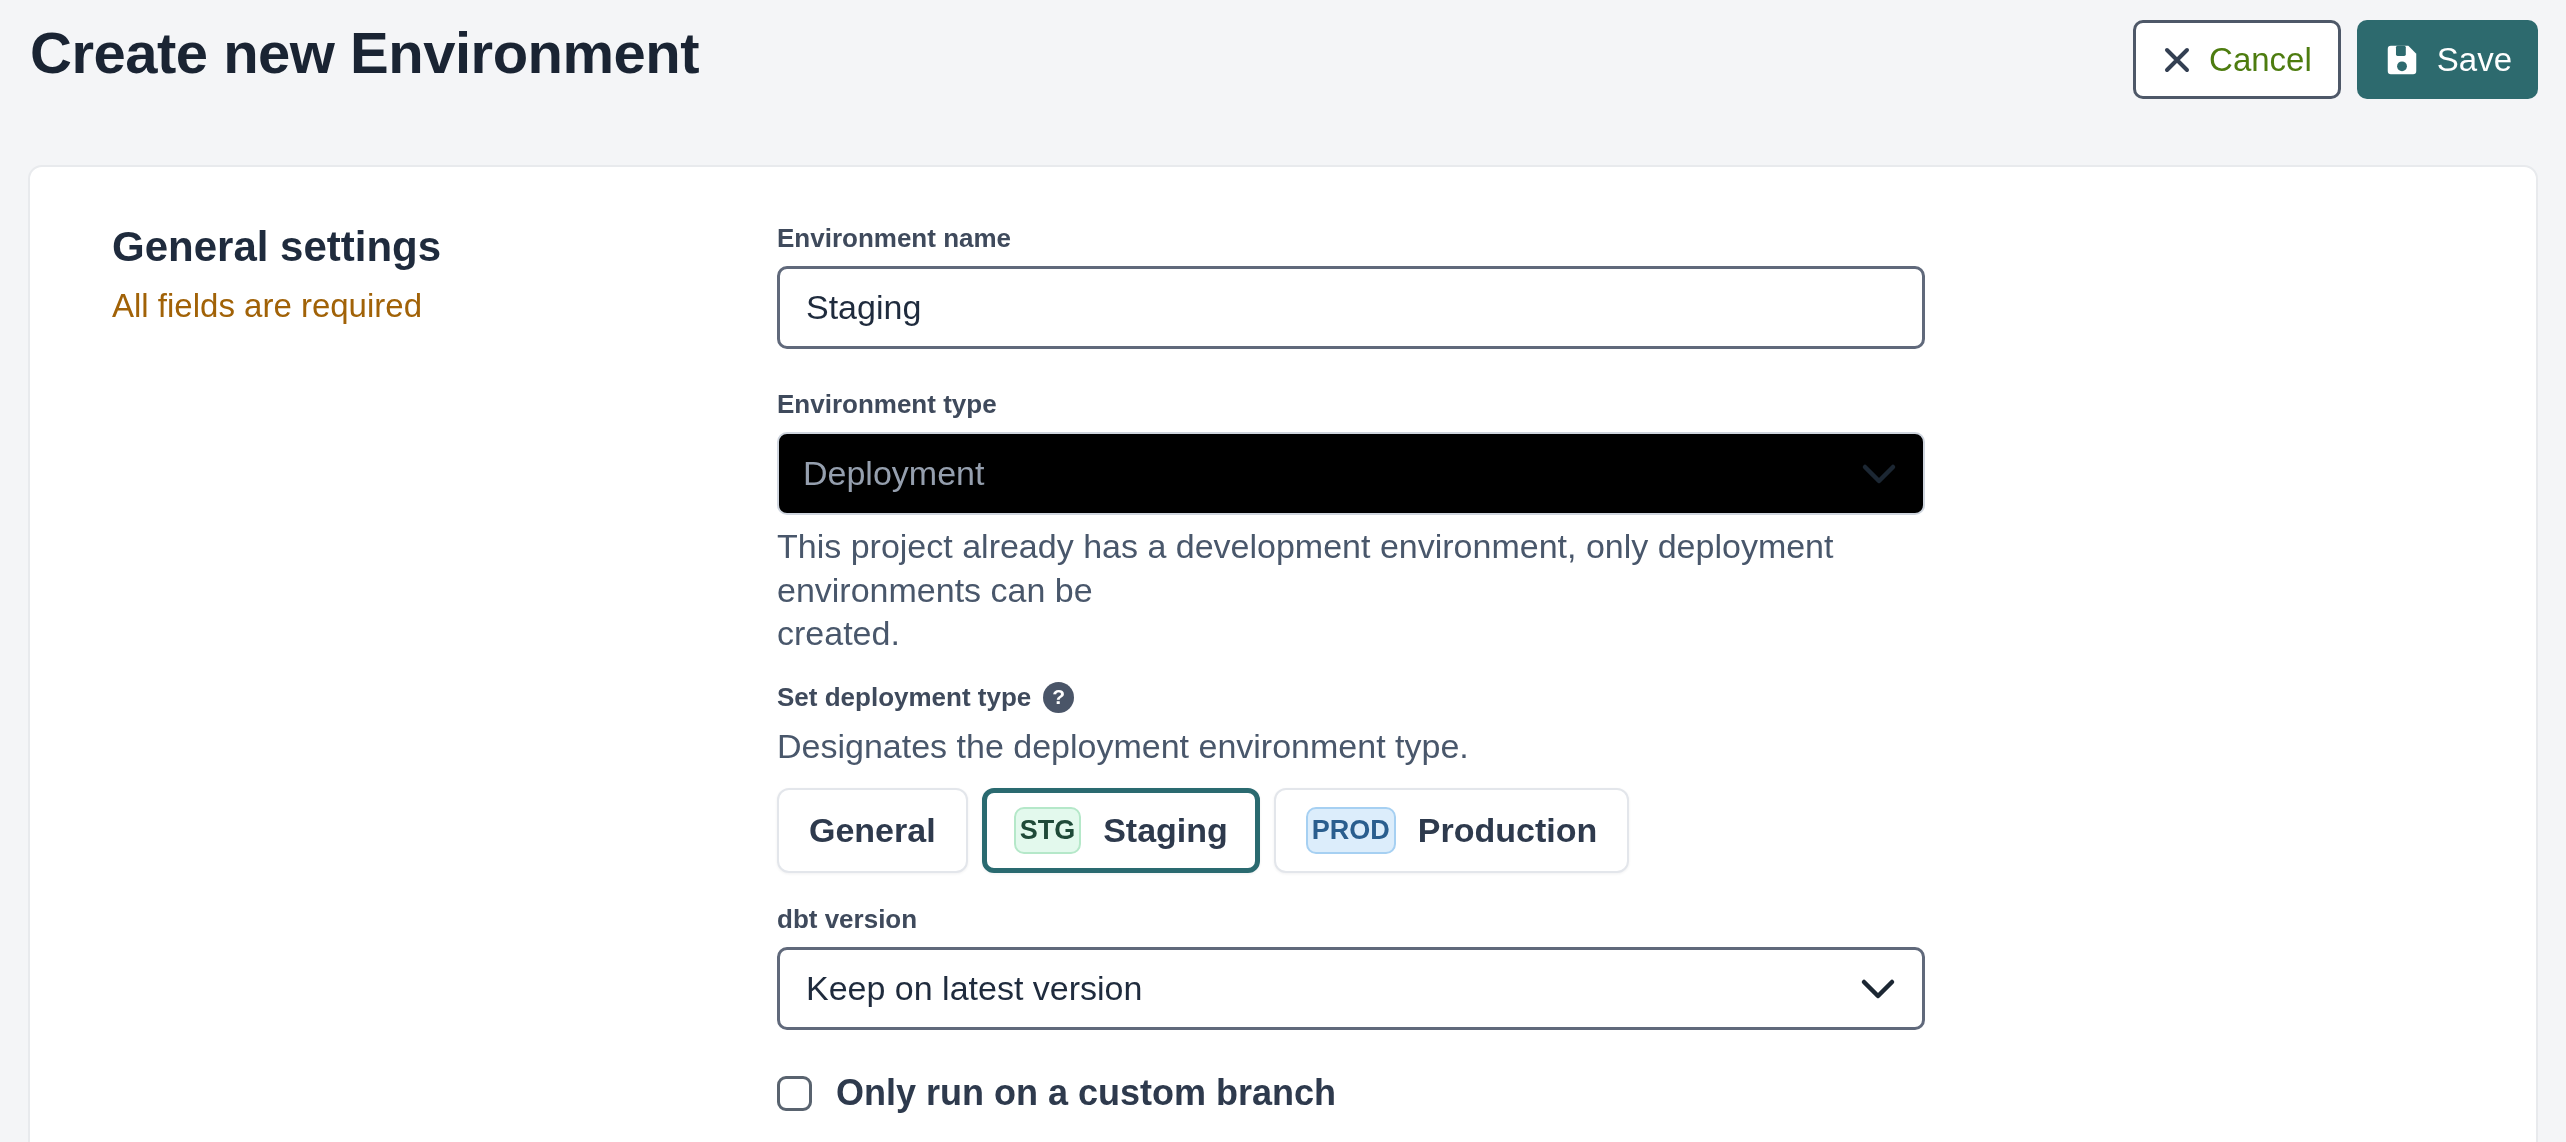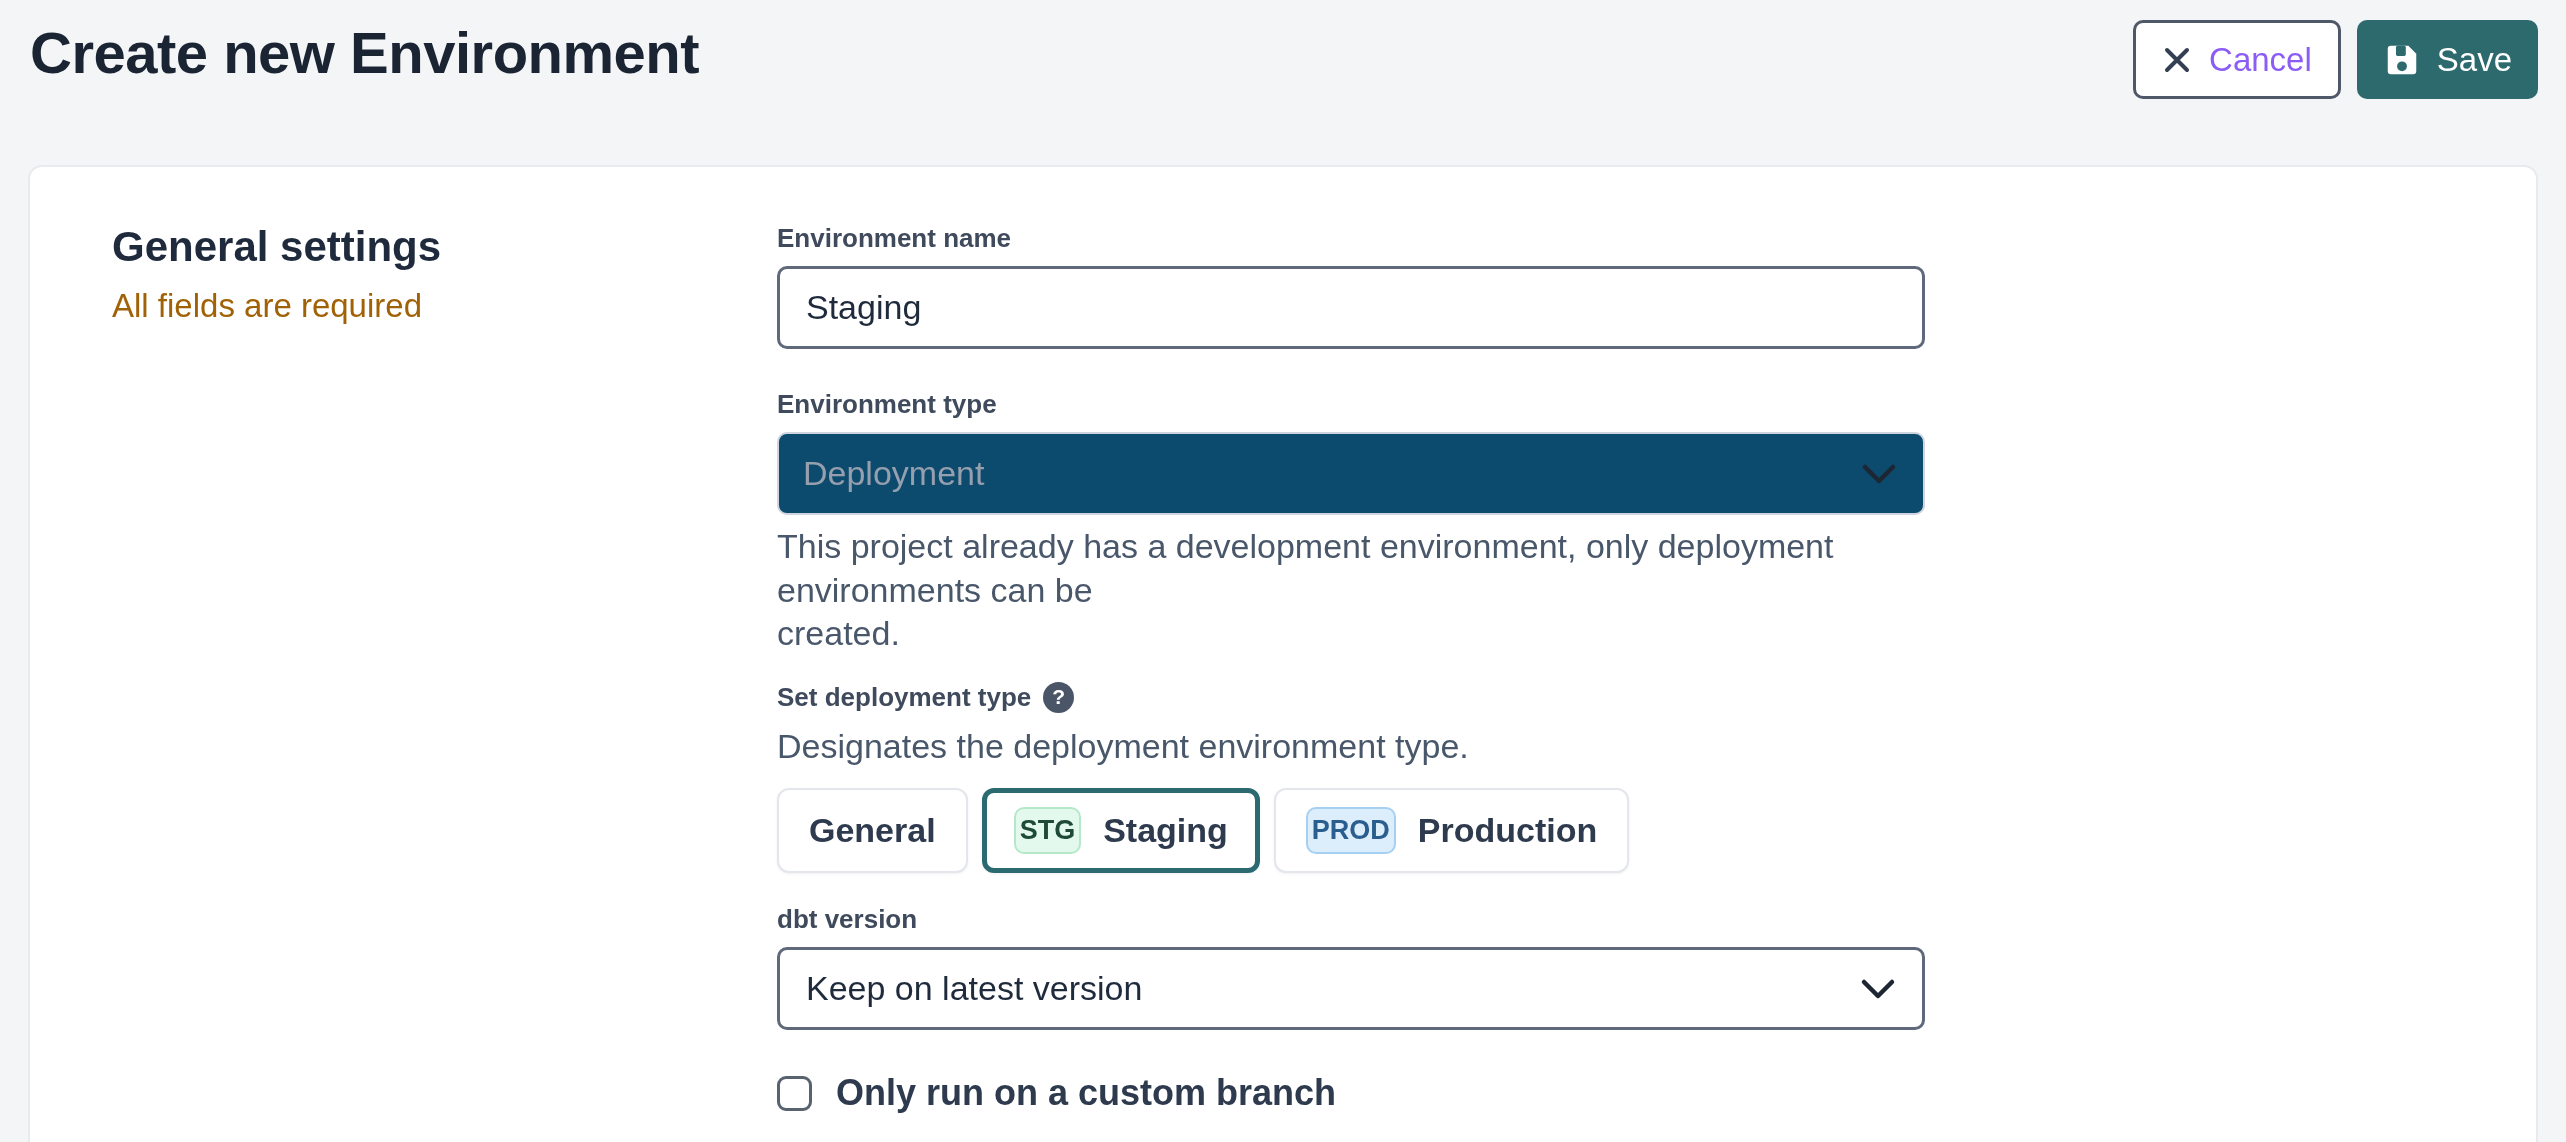--- a/index.html
+++ b/index.html
@@ -31,21 +31,21 @@
   }
   .actions { display: flex; gap: 16px; align-items: flex-start; }
   .btn {
     display: flex; align-items: center; justify-content: center;
     height: 79px; border-radius: 10px;
     font-size: 33px; cursor: pointer; white-space: nowrap;
   }
   .btn-cancel {
     background: #FFFFFF;
     border: 3px solid #4E5868;
-    color: #8b5cf6;
+    color: #4d7c0f;
     padding: 0 26px;
     gap: 17px;
   }
   .btn-save {
     background: #2D6A6E;
     border: none;
     color: #FFFFFF;
     padding: 0 26px;
     gap: 16px;
   }
@@ -86,21 +86,21 @@
     font-size: 34px; color: #1F2B3D;
     padding: 0 26px; outline: none;
   }
   .select {
     width: 100%; height: 83px;
     border-radius: 10px;
     display: flex; align-items: center; justify-content: space-between;
     padding: 0 26px; font-size: 34px; cursor: pointer;
   }
   .select-disabled {
-    background: #0c4a6e;
+    background: #000000;
     border: 2px solid #CFD5DE;
     color: #959FAE;
     cursor: default;
     padding-left: 24px;
   }
   .select-enabled {
     background: #FFFFFF;
     border: 3px solid #60697B;
     color: #1F2B3D;
   }

